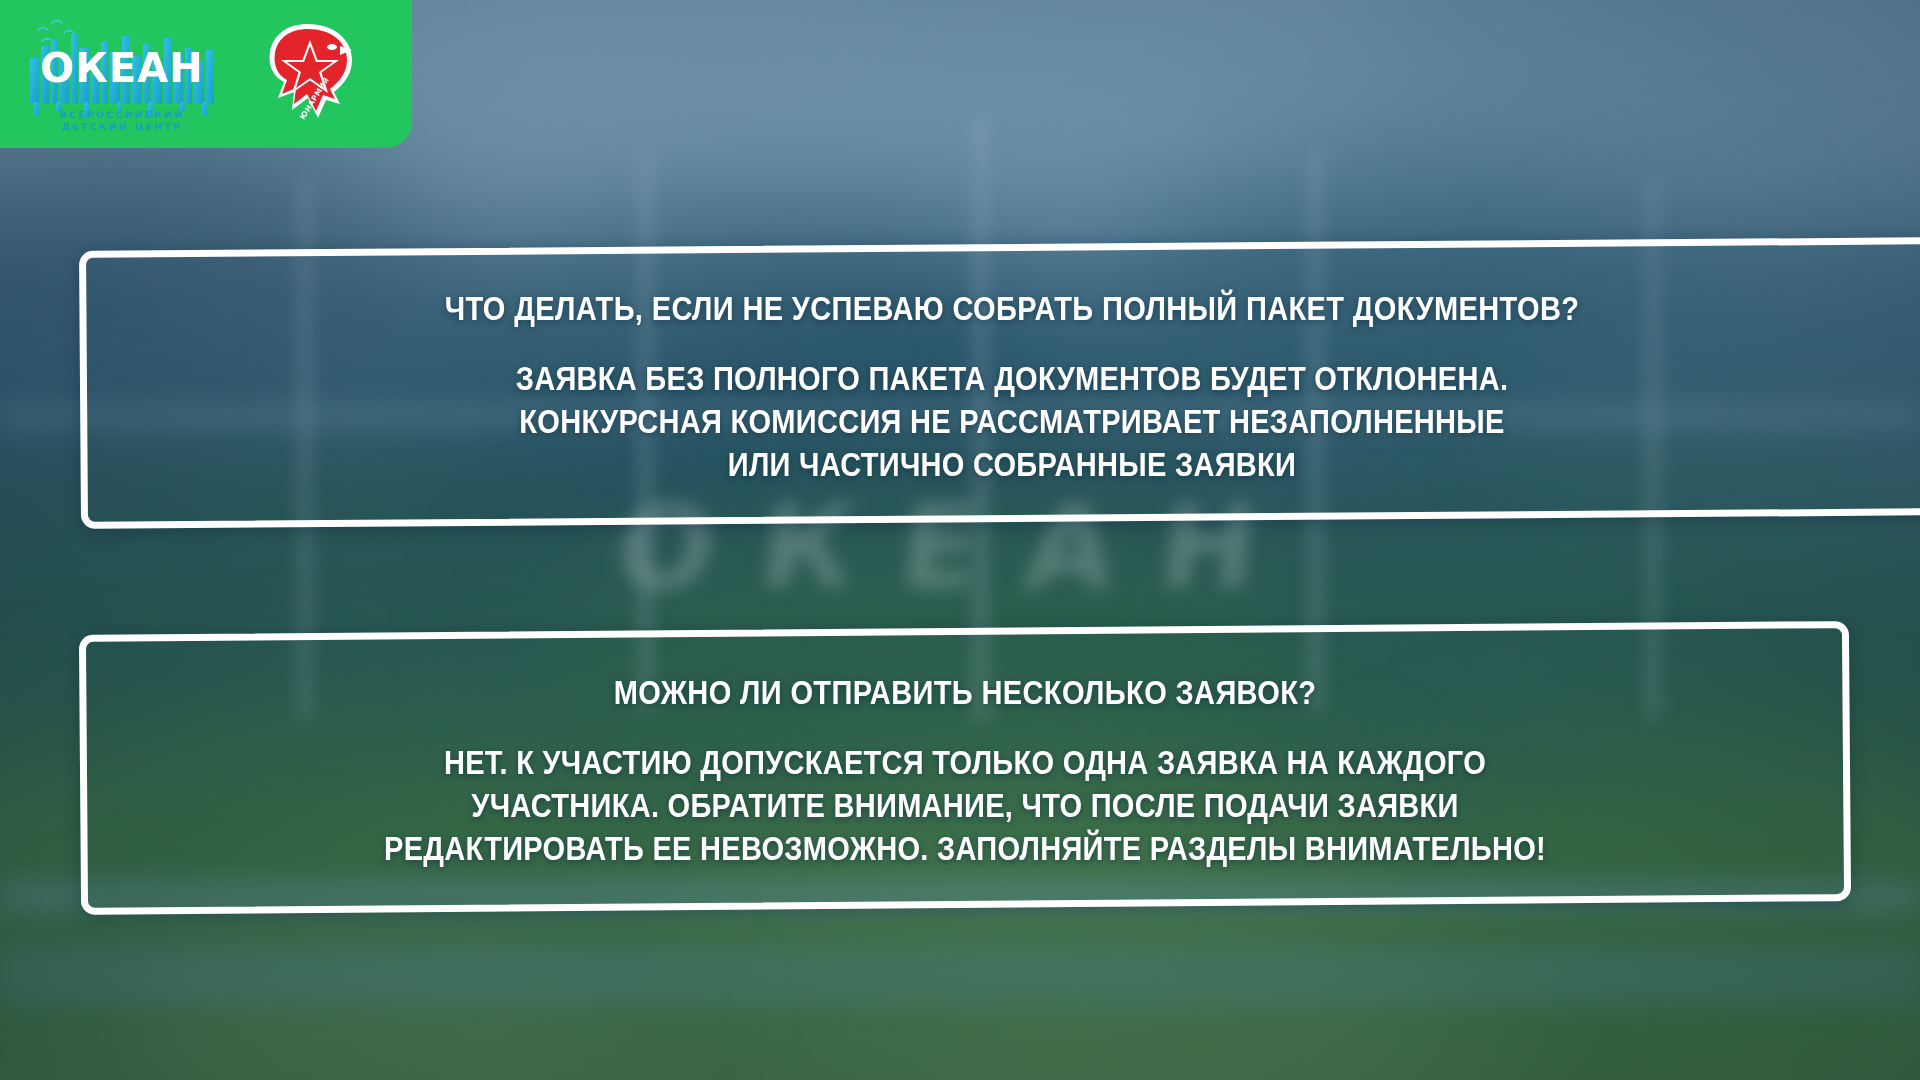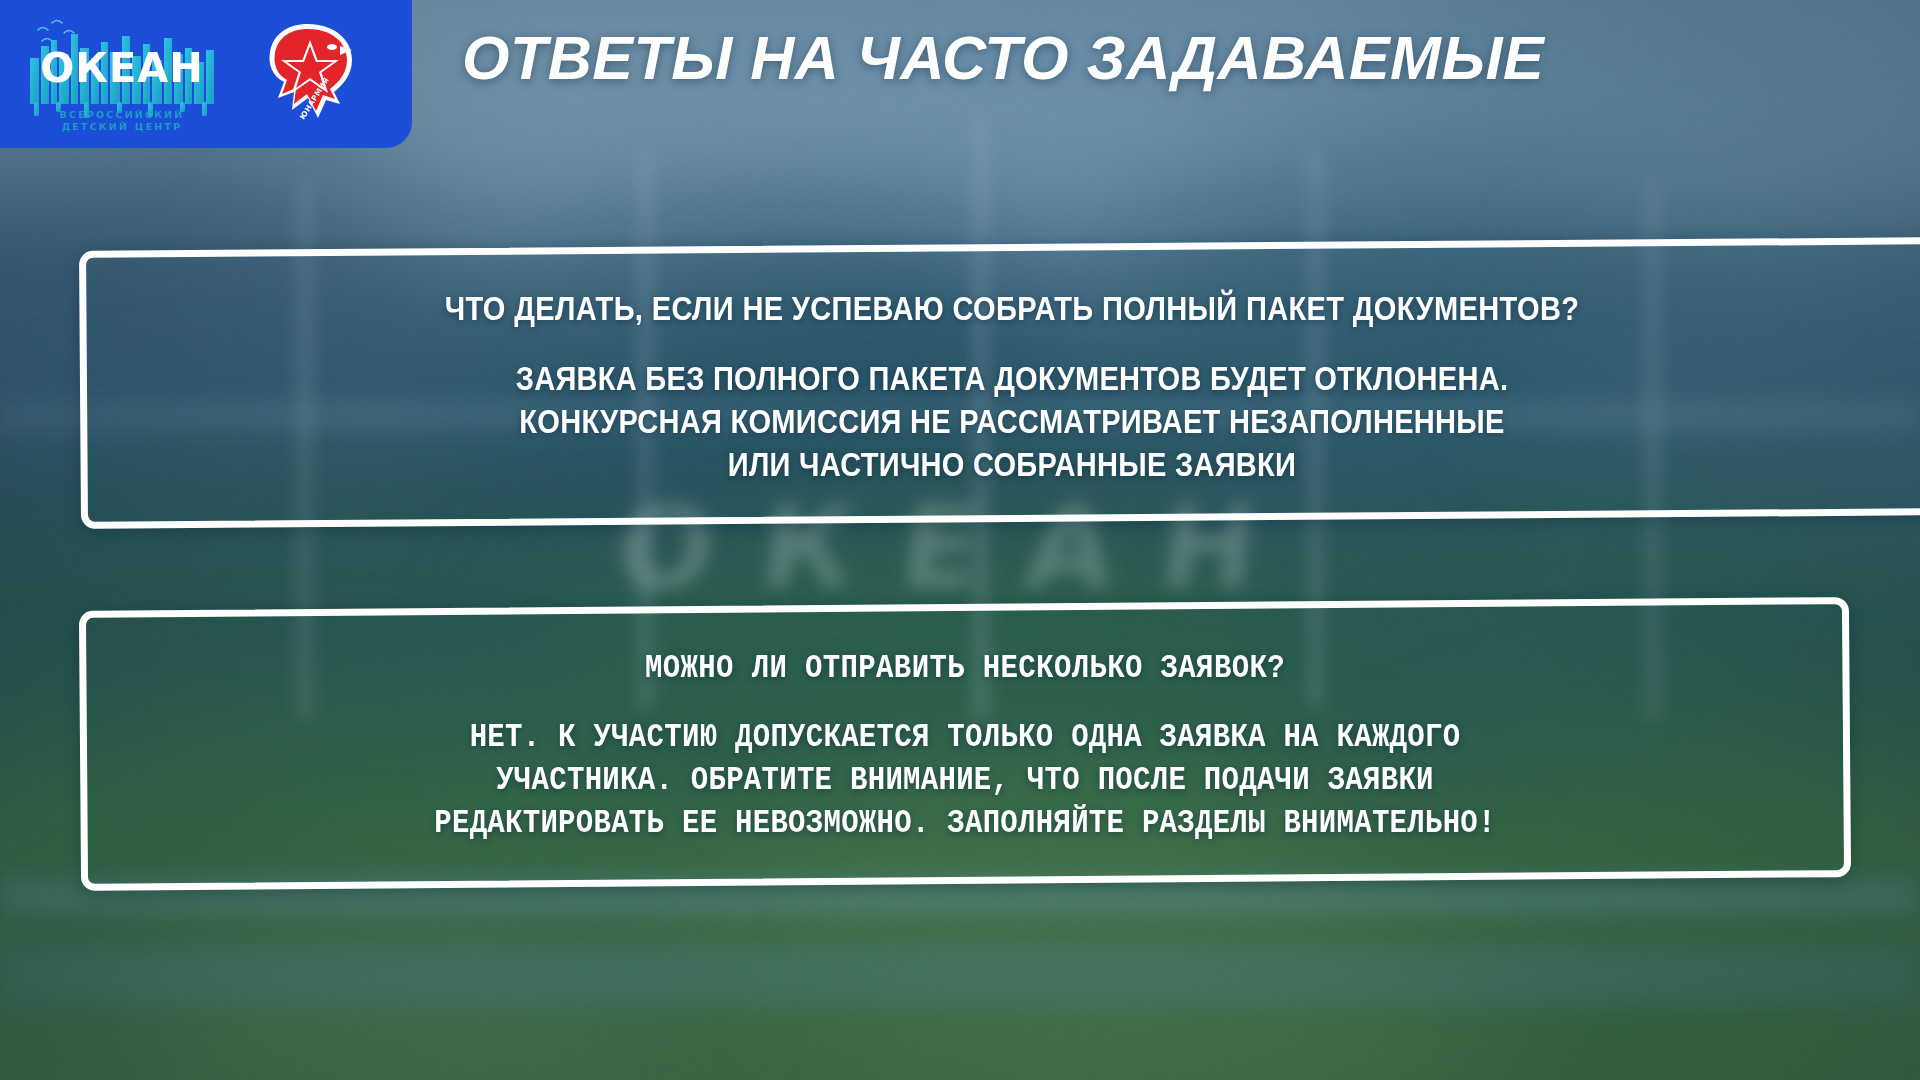--- a/index.html
+++ b/index.html
@@ -58,21 +58,21 @@
   }
   .bg-vig{
     position:absolute; inset:0;
     background:radial-gradient(ellipse at 50% 45%, rgba(0,0,0,0) 45%, rgba(10,30,40,.28) 100%);
   }
 
   
   #logo-panel{
     position:absolute; left:0; top:0;
     width:412px; height:148px;
-    background:#1d4ed8;
+    background:#22c55e;
     border-bottom-right-radius:26px;
     display:flex; align-items:center;
     z-index:10;
   }
   #ocean-logo{ width:200px; height:120px; margin-left:22px; position:relative; }
   #ocean-logo svg{ width:100%; height:100%; display:block; }
 
   #yunarmia-logo{ width:96px; height:104px; margin-left:40px; position:relative; }
   #yunarmia-logo svg{ width:100%; height:100%; display:block; }
 
@@ -99,21 +99,21 @@
   }
   .card-frame{
     position:absolute; inset:0;
     border:7px solid #ffffff;
     border-radius:14px;
     box-shadow:0 3px 16px rgba(8,35,55,.35);
     pointer-events:none;
   }
   #card-1{ left:80px; top:244px; width:1864px; height:278px; }
   #card-1 .card-frame{ transform:rotate(-0.42deg); }
-  #card-2{ left:80px; top:604px; width:1770px; height:280px;font-family:Liberation Mono, monospace; }
+  #card-2{ left:80px; top:628px; width:1770px; height:280px; }
   #card-2 .card-frame{ transform:rotate(-0.45deg); }
 
   .card-inner{ position:relative; z-index:2; }
 
   .q{
     font-weight:700;
     font-size:33px;
     letter-spacing:.4px;
     text-transform:uppercase;
     margin-top:24px;
@@ -243,21 +243,21 @@
 
       <g transform="rotate(-58 52 76)">
         <text x="52" y="79" text-anchor="middle" font-family="DejaVu Sans, sans-serif" font-size="7.4" font-weight="bold" fill="#ffffff" letter-spacing="0.4">ЮНАРМИЯ</text>
       </g>
     </svg>
   </div>
 
 </div>
 
 <h1 id="page-title">
-  <span>ОТВЕТЫ НА ЧАСТО ЗАДАВАЕМЫЕ</span><br>
+  <br>
 </h1>
 
 <section class="card" id="card-1">
   <div class="card-frame"></div>
   <div class="card-inner">
     <div class="q">ЧТО ДЕЛАТЬ, ЕСЛИ НЕ УСПЕВАЮ СОБРАТЬ ПОЛНЫЙ ПАКЕТ ДОКУМЕНТОВ?</div>
     <div class="a">
       <span>ЗАЯВКА БЕЗ ПОЛНОГО ПАКЕТА ДОКУМЕНТОВ БУДЕТ ОТКЛОНЕНА.</span>
       <span>КОНКУРСНАЯ КОМИССИЯ НЕ РАССМАТРИВАЕТ НЕЗАПОЛНЕННЫЕ</span>
       <span>ИЛИ ЧАСТИЧНО СОБРАННЫЕ ЗАЯВКИ</span>

